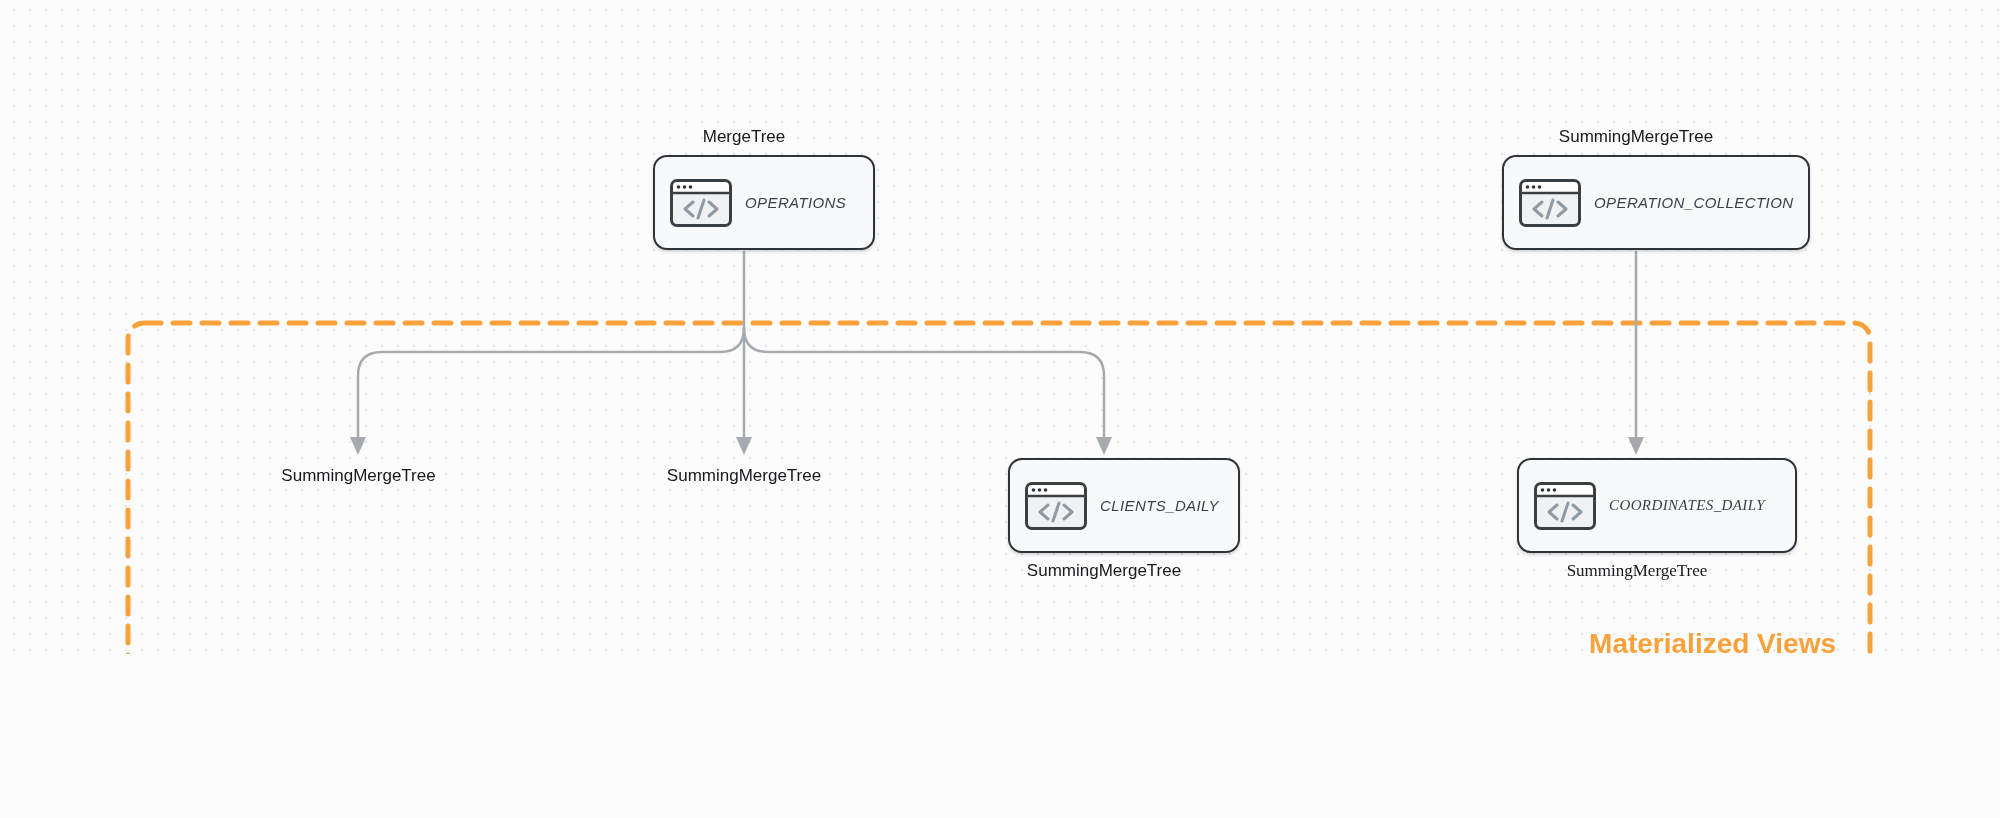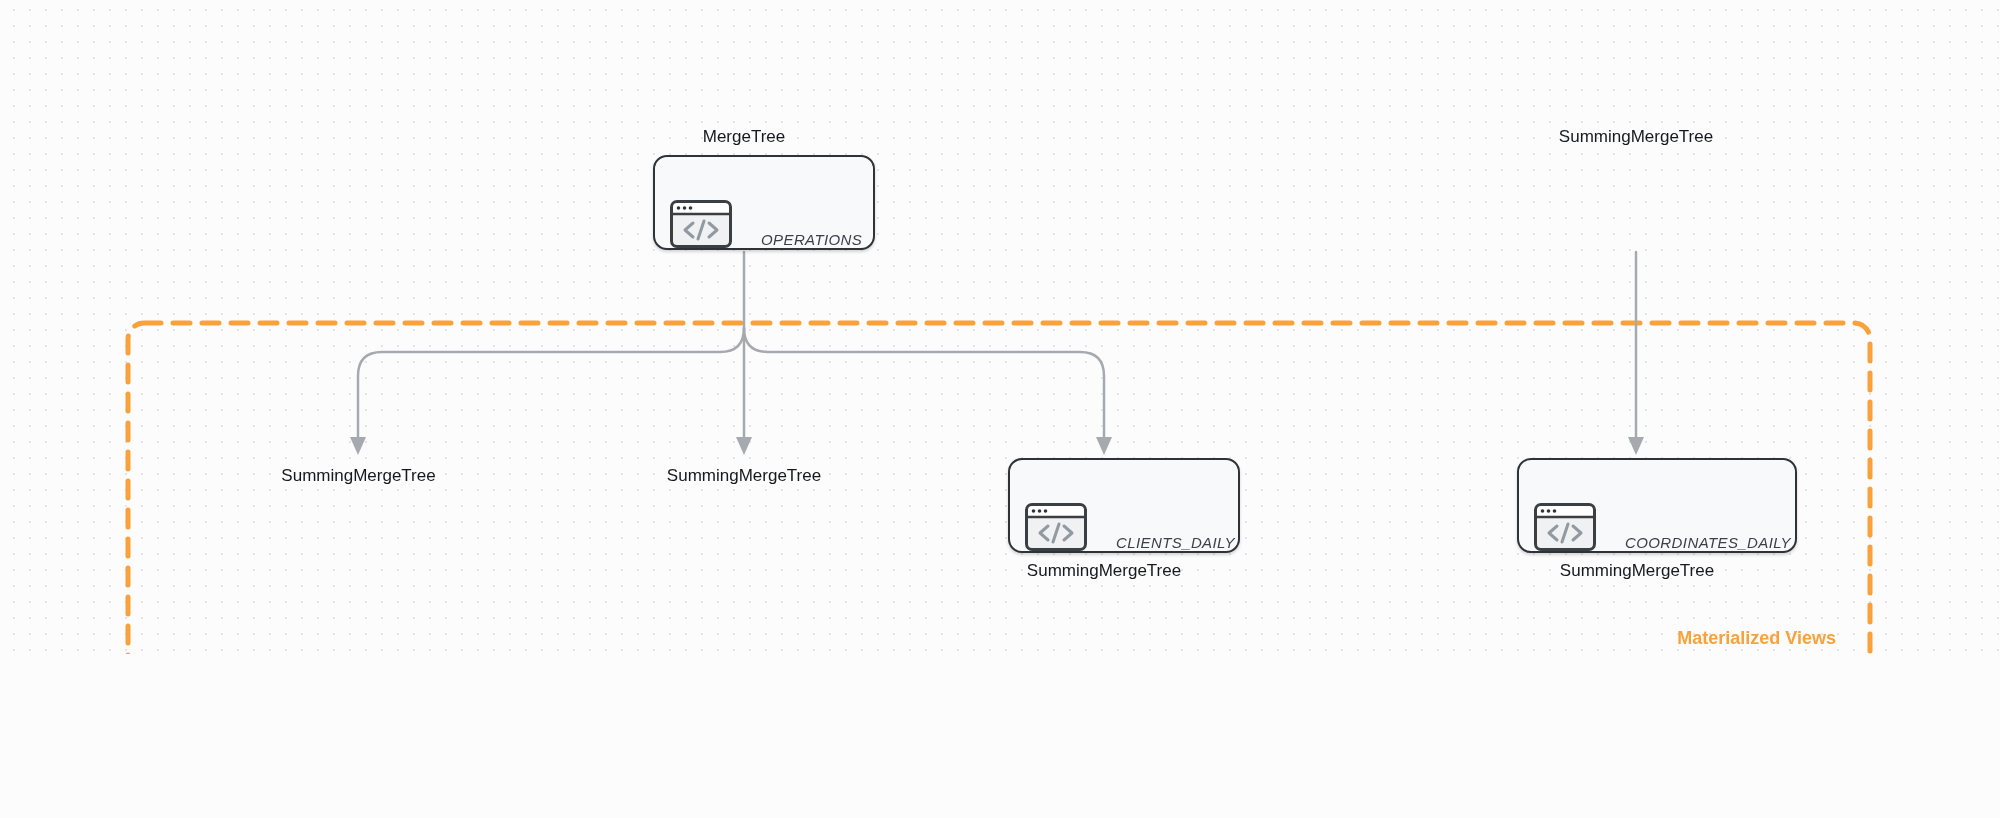--- a/index.html
+++ b/index.html
@@ -41,40 +41,40 @@
   .engine-label.below { margin-top: 8px; }
   .node {
     box-sizing: border-box;
     width: 100%;
     height: 95px;
     border: 2.5px solid #2F3338;
     border-radius: 14px;
     background: #F8F9FA;
     box-shadow: 0 2px 3px rgba(35,39,42,0.18);
     display: flex;
-    align-items: flex-end;
+    align-items: center;
     padding: 0 15px;
-    gap: 29px;
+    gap: 13px;
     margin-left: 40px;
   }
   .node-icon { flex: 0 0 auto; display: block; }
   .table-label {
     font-style: italic;
     font-size: 15px;
     font-weight: 500;
     letter-spacing: 0.4px;
     color: #3A3F4B;
     white-space: nowrap;
   }
   .group-label {
     position: absolute;
     z-index: 2;
     right: 164px;
     top: 628px;
-    font-size: 18px;
+    font-size: 28px;
     font-weight: 600;
     color: #F9A23C;
     white-space: nowrap;
   }
 </style>
 </head>
 <body>
 
 <div class="canvas">
 
@@ -110,20 +110,35 @@
         <line x1="34" y1="21" x2="28" y2="39" stroke="#9199A1" stroke-width="3" stroke-linecap="round"></line>
         <polyline points="39,23 47,30 39,37" fill="none" stroke="#9199A1" stroke-width="3" stroke-linecap="round" stroke-linejoin="round"></polyline>
         <rect x="1.5" y="1.5" width="59" height="45" rx="5.5" fill="none" stroke="#3A3F44" stroke-width="3"></rect>
       </svg>
       <span class="table-label">OPERATIONS</span>
     </div>
   </div>
 
   <div class="node-wrap" style="left:1482px; top:127px; width:308px;">
     <div class="engine-label above">SummingMergeTree</div>
+    <div class="node">
+      <svg class="node-icon" width="62" height="48" viewBox="0 0 62 48">
+        <rect x="1.5" y="1.5" width="59" height="45" rx="5.5" fill="#FFFFFF"></rect>
+        <rect x="3" y="14" width="56" height="31" fill="#EFF1F3"></rect>
+        <line x1="2" y1="14" x2="60" y2="14" stroke="#3A3F44" stroke-width="2.5"></line>
+        <circle cx="8.5" cy="8" r="1.8" fill="#2F3338"></circle>
+        <circle cx="14.5" cy="8" r="1.8" fill="#2F3338"></circle>
+        <circle cx="20.5" cy="8" r="1.8" fill="#2F3338"></circle>
+        <polyline points="23,23 15,30 23,37" fill="none" stroke="#9199A1" stroke-width="3" stroke-linecap="round" stroke-linejoin="round"></polyline>
+        <line x1="34" y1="21" x2="28" y2="39" stroke="#9199A1" stroke-width="3" stroke-linecap="round"></line>
+        <polyline points="39,23 47,30 39,37" fill="none" stroke="#9199A1" stroke-width="3" stroke-linecap="round" stroke-linejoin="round"></polyline>
+        <rect x="1.5" y="1.5" width="59" height="45" rx="5.5" fill="none" stroke="#3A3F44" stroke-width="3"></rect>
+      </svg>
+      <span class="table-label">OPERATION_COLLECTION</span>
+    </div>
   </div>
 
   <div class="node-wrap" style="left:215px; top:458px; width:287px;">
     <div class="engine-label below">SummingMergeTree</div>
   </div>
 
   <div class="node-wrap" style="left:610px; top:458px; width:268px;">
     <div class="engine-label below">SummingMergeTree</div>
   </div>
 
@@ -139,21 +154,21 @@
         <polyline points="23,23 15,30 23,37" fill="none" stroke="#9199A1" stroke-width="3" stroke-linecap="round" stroke-linejoin="round"></polyline>
         <line x1="34" y1="21" x2="28" y2="39" stroke="#9199A1" stroke-width="3" stroke-linecap="round"></line>
         <polyline points="39,23 47,30 39,37" fill="none" stroke="#9199A1" stroke-width="3" stroke-linecap="round" stroke-linejoin="round"></polyline>
         <rect x="1.5" y="1.5" width="59" height="45" rx="5.5" fill="none" stroke="#3A3F44" stroke-width="3"></rect>
       </svg>
       <span class="table-label">CLIENTS_DAILY</span>
     </div>
     <div class="engine-label below">SummingMergeTree</div>
   </div>
 
-  <div class="node-wrap" style="left:1497px; top:458px; width:280px;">
+  <div class="node-wrap" style="left:1497px; top:458px; width:280px;font-family:Liberation Serif, serif;">
     <div class="node">
       <svg class="node-icon" width="62" height="48" viewBox="0 0 62 48">
         <rect x="1.5" y="1.5" width="59" height="45" rx="5.5" fill="#FFFFFF"></rect>
         <rect x="3" y="14" width="56" height="31" fill="#EFF1F3"></rect>
         <line x1="2" y1="14" x2="60" y2="14" stroke="#3A3F44" stroke-width="2.5"></line>
         <circle cx="8.5" cy="8" r="1.8" fill="#2F3338"></circle>
         <circle cx="14.5" cy="8" r="1.8" fill="#2F3338"></circle>
         <circle cx="20.5" cy="8" r="1.8" fill="#2F3338"></circle>
         <polyline points="23,23 15,30 23,37" fill="none" stroke="#9199A1" stroke-width="3" stroke-linecap="round" stroke-linejoin="round"></polyline>
         <line x1="34" y1="21" x2="28" y2="39" stroke="#9199A1" stroke-width="3" stroke-linecap="round"></line>

